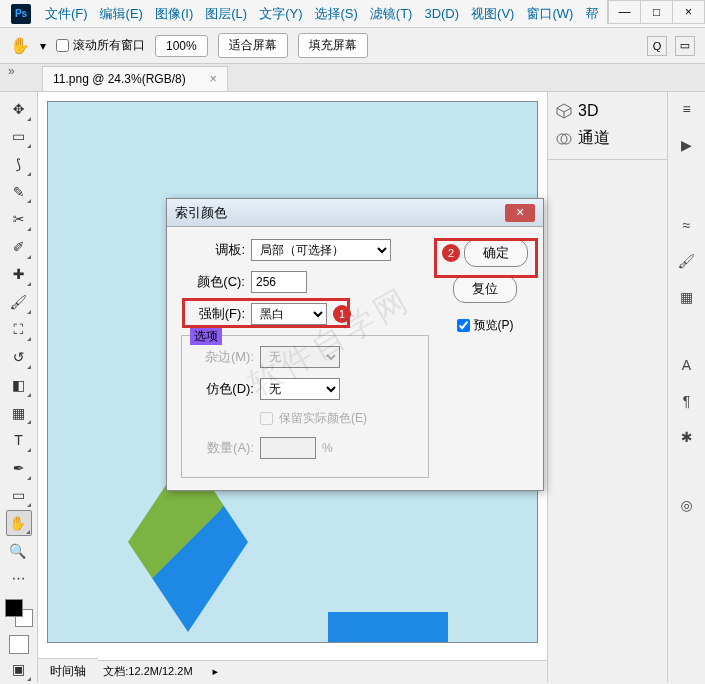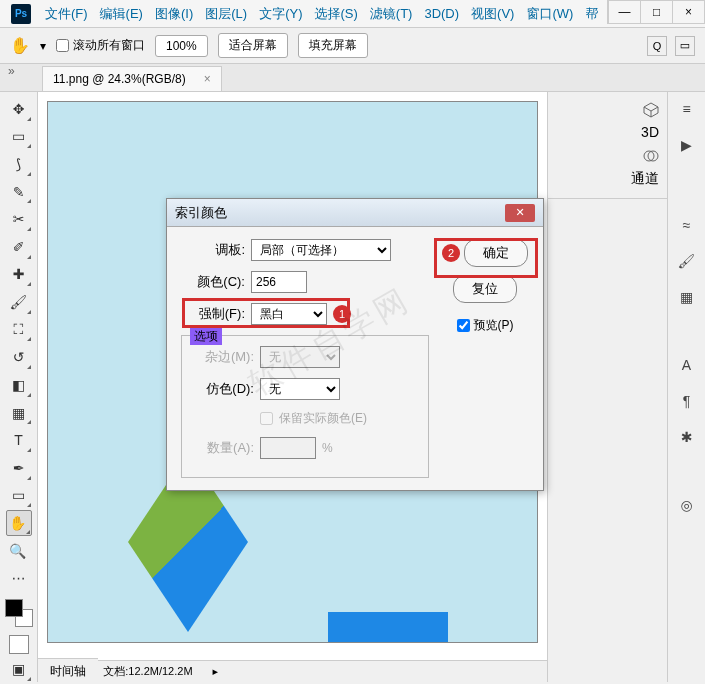--- a/index.html
+++ b/index.html
@@ -17,21 +17,21 @@
 
 .options-bar { height: 36px; background: #f0f0f0; border-bottom: 1px solid #ccc; display: flex; align-items: center; padding: 0 10px; gap: 10px; }
 .hand-icon-small { font-size: 16px; }
 .checkbox-opt { display: flex; align-items: center; gap: 4px; }
 .btn { border: 1px solid #aaa; background: #fff; padding: 3px 10px; border-radius: 3px; font-size: 12px; }
 .options-right { margin-left: auto; display: flex; gap: 8px; align-items: center; }
 .icon-box { width: 20px; height: 20px; border: 1px solid #bbb; display: flex; align-items: center; justify-content: center; font-size: 11px; }
 
 
 .tab-bar { height: 28px; background: #e8e8e8; display: flex; align-items: flex-end; padding-left: 42px; border-bottom: 1px solid #ccc; }
-.doc-tab { background: #f8f8f8; padding: 5px 10px; border: 1px solid #ccc; border-bottom: none; font-size: 12px; display: flex; align-items: center; gap: 18px; }
+.doc-tab { background: #f8f8f8; padding: 5px 10px; border: 1px solid #ccc; border-bottom: none; font-size: 12px; display: flex; align-items: center; gap: 24px; }
 .tab-close { color: #888; cursor: pointer; }
 .expand-btn { position: absolute; left: 8px; top: 64px; font-size: 12px; color: #666; }
 
 
 .main-area { display: flex; height: 590px; }
 
 
 .toolbox { width: 38px; background: #f0f0f0; border-right: 1px solid #ccc; display: flex; flex-direction: column; align-items: center; padding-top: 4px; gap: 2px; }
 .tool { width: 26px; height: 26px; display: flex; align-items: center; justify-content: center; font-size: 14px; color: #333; border-radius: 2px; position: relative; }
 .tool.active { background: #ddd; border: 1px solid #888; }
@@ -44,21 +44,21 @@
 
 .canvas-wrap { flex: 1; background: #fff; position: relative; overflow: hidden; }
 .canvas { position: absolute; top: 10px; left: 10px; right: 10px; bottom: 40px; background: #c2e5f0; box-shadow: 0 0 0 1px #888; }
 .shape { position: absolute; bottom: 10px; left: 80px; width: 120px; height: 180px; background: linear-gradient(135deg, #7cb342 50%, #1e88e5 50%); clip-path: polygon(50% 0%, 100% 50%, 50% 100%, 0% 50%); }
 .shape2 { position: absolute; bottom: 0; left: 280px; width: 120px; height: 30px; background: #1e88e5; }
 .status-bar { position: absolute; bottom: 0; left: 0; right: 0; height: 22px; background: #f0f0f0; border-top: 1px solid #ccc; display: flex; align-items: center; padding: 0 8px; gap: 20px; font-size: 11px; }
 
 
 .right-panels { width: 120px; background: #f0f0f0; border-left: 1px solid #ccc; }
 .panel-group { border-bottom: 1px solid #ccc; padding: 6px; }
-.panel-item { display: flex; align-items: flex-end; gap: 6px; padding: 4px 2px; font-size: 14px; flex-direction: column; }
+.panel-item { display: flex; align-items: center; gap: 6px; padding: 4px 2px; font-size: 16px; }
 
 
 .icon-strip { width: 38px; background: #f0f0f0; border-left: 1px solid #ccc; display: flex; flex-direction: column; align-items: center; padding-top: 6px; gap: 14px; }
 .strip-icon { width: 22px; height: 22px; display: flex; align-items: center; justify-content: center; font-size: 14px; color: #444; }
 
 
 .timeline-bar { position: absolute; bottom: 0; left: 38px; height: 26px; background: #f0f0f0; border-top: 1px solid #ccc; padding: 4px 12px; font-size: 12px; }
 
 
 .dialog { position: absolute; left: 166px; top: 198px; width: 378px; background: #f4f4f4; border: 1px solid #888; box-shadow: 2px 2px 8px rgba(0,0,0,0.3); }

